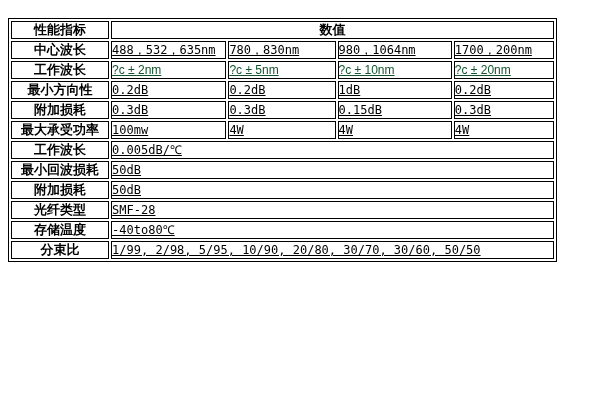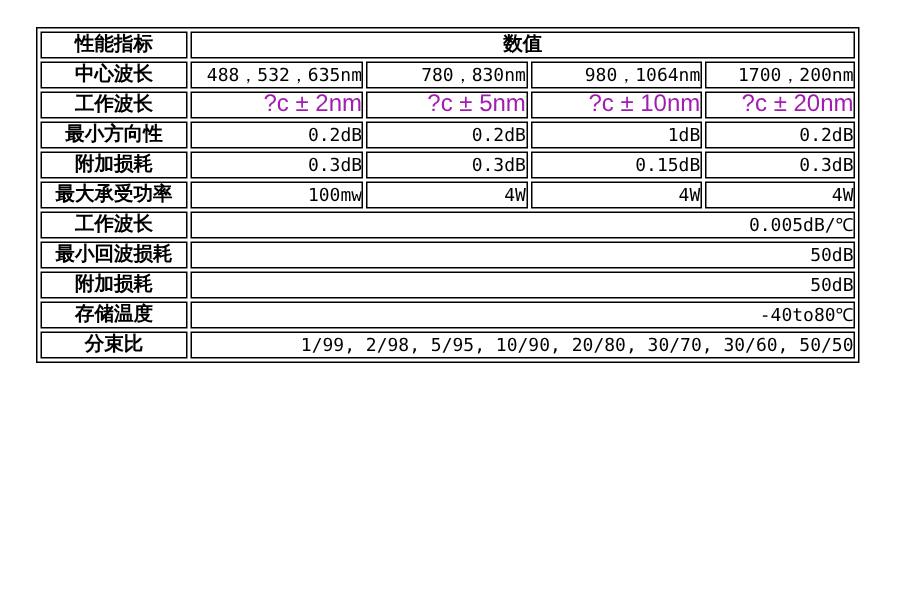--- a/index.html
+++ b/index.html
@@ -14,21 +14,21 @@
     font-family: "DejaVu Sans", sans-serif;
   }
   .sheet {
     position: relative;
     width: 600px;
     height: 400px;
     background: #ffffff;
   }
   table.spec {
     position: absolute;
-    left: 24px;
+    left: 8px;
     top: 18px;
     width: 549px;
     table-layout: fixed;
     border-collapse: separate;
     border-spacing: 2px;
     border: 1px solid #000000;
     background: #ffffff;
   }
   table.spec th,
   table.spec td {
@@ -50,26 +50,27 @@
   td.label {
     font-family: "DejaVu Sans", sans-serif;
     font-size: 13px;
     font-weight: bold;
     text-align: center;
     padding-left: 6px;
   }
   td.val {
     font-family: "DejaVu Sans Mono", monospace;
     font-size: 12px;
-    text-align: right;
+    text-align: left;
+    text-decoration: underline;
   }
   tr.alt td.val {
     font-family: "Liberation Sans", sans-serif;
-    font-size: 16px;
-    color: #a21caf;
+    font-size: 12px;
+    color: #14532d;
   }
 </style>
 </head>
 <body>
 
 <div class="sheet">
   <table class="spec">
     <colgroup>
       <col style="width:97px">
       <col style="width:114px">
@@ -131,20 +132,24 @@
       <tr>
         <td class="label">最小回波损耗</td>
         <td class="val" colspan="4">50dB</td>
       </tr>
 
       <tr>
         <td class="label">附加损耗</td>
         <td class="val" colspan="4">50dB</td>
       </tr>
 
+      <tr>
+        <td class="label">光纤类型</td>
+        <td class="val" colspan="4">SMF-28</td>
+      </tr>
 
 
       <tr>
         <td class="label">存储温度</td>
         <td class="val" colspan="4">-40to80℃</td>
       </tr>
 
       <tr>
         <td class="label">分束比</td>
         <td class="val" colspan="4">1/99, 2/98, 5/95, 10/90, 20/80, 30/70, 30/60, 50/50</td>

